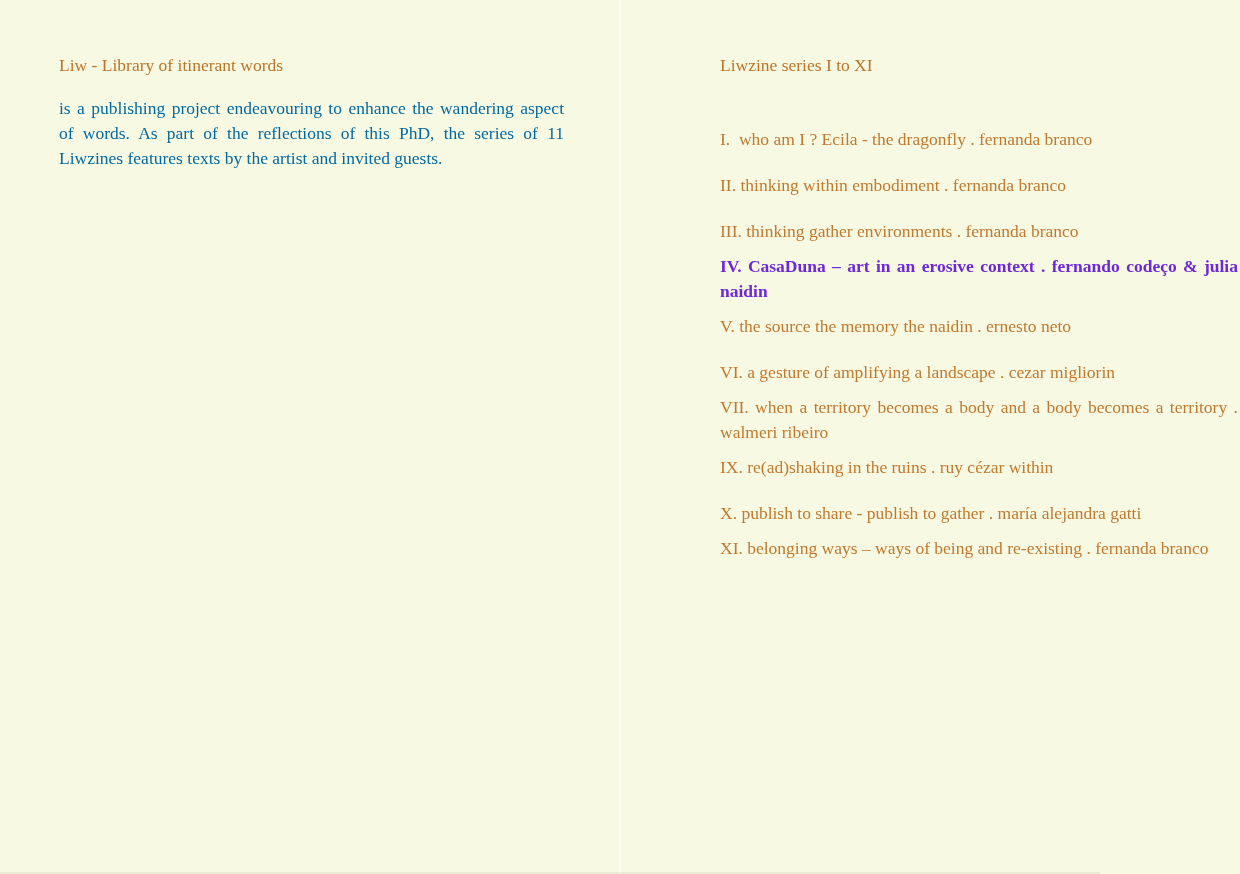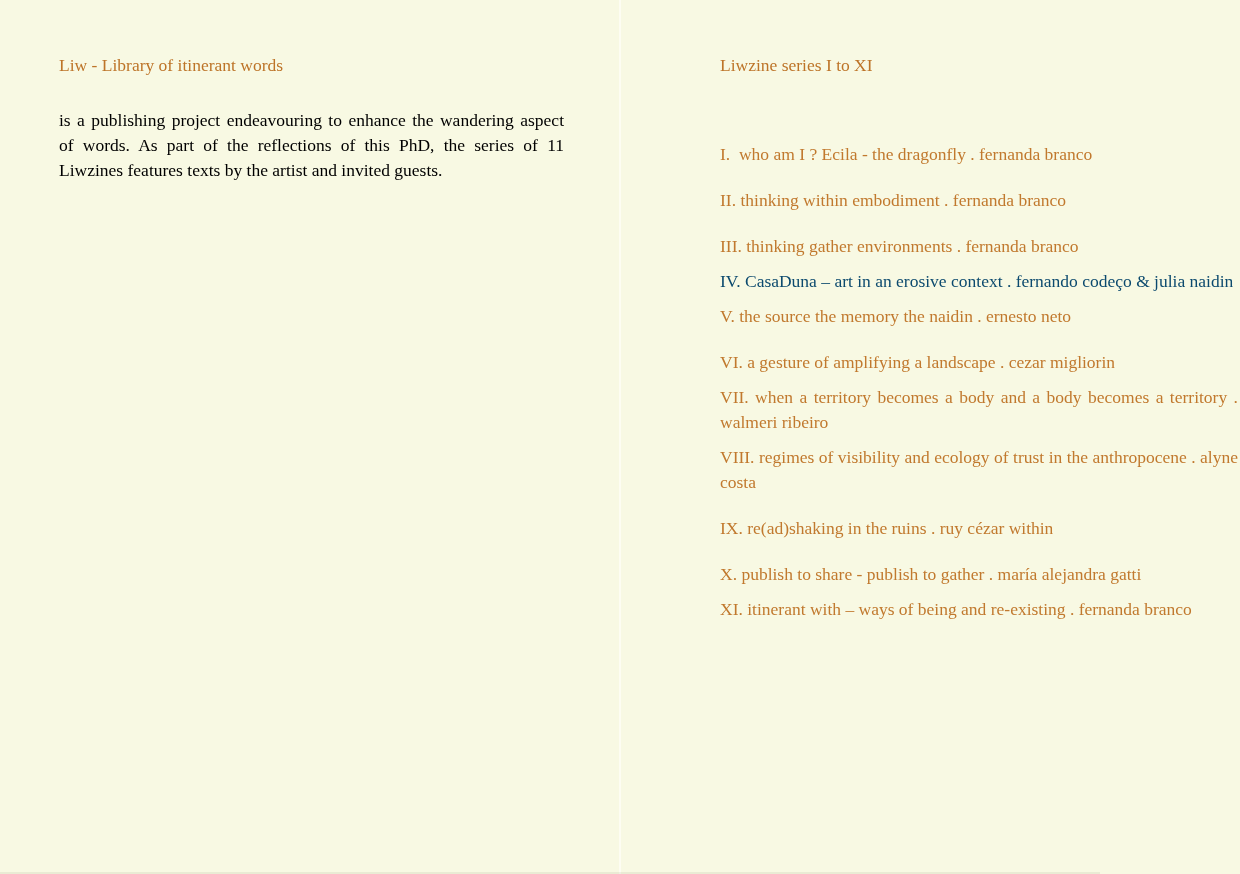--- a/index.html
+++ b/index.html
@@ -50,37 +50,37 @@
     left: 720px;
     width: 518px;
   }
   .page-title {
     margin: 0;
     font-size: 17.5px;
     font-weight: normal;
     color: #bd7428;
   }
   .intro {
-    margin: 30px 0 0 0;
+    margin: 18px 0 0 0;
     text-align: justify;
-    color: #000000;
+    color: #0369a1;
   }
   .series-list {
-    margin-top: 64px;
+    margin-top: 49px;
   }
   .series-list p {
     margin: 0 0 10px 0;
     text-align: justify;
   }
   .series-list p.gap-lg {
     margin-bottom: 21px;
   }
   .series-list p.bold-item {
-    font-weight: normal;
-    color: #0c4a6e;
+    font-weight: bold;
+    color: #6d28d9;
   }
 </style>
 </head>
 <body>
 
 <div class="spread">
 
   <div class="gutter"></div>
 
   <div class="page page-left">
@@ -92,22 +92,21 @@
     <h1 class="page-title">Liwzine series I to XI</h1>
 
     <div class="series-list">
       <p class="gap-lg">I. &nbsp;who am I ? Ecila - the dragonfly . fernanda branco</p>
       <p class="gap-lg">II. thinking within embodiment . fernanda branco</p>
       <p>III. thinking gather environments . fernanda branco</p>
       <p class="bold-item">IV. CasaDuna – art in an erosive context . fernando codeço &amp; julia naidin</p>
       <p class="gap-lg">V. the source the memory the naidin . ernesto neto</p>
       <p>VI. a gesture of amplifying a landscape . cezar migliorin</p>
       <p>VII. when a territory becomes a body and a body becomes a territory . walmeri ribeiro</p>
-      <p class="gap-lg">VIII. regimes of visibility and ecology of trust in the anthropocene . alyne costa</p>
       <p class="gap-lg">IX. re(ad)shaking in the ruins . ruy cézar within</p>
       <p>X. publish to share - publish to gather . maría alejandra gatti</p>
-      <p>XI. itinerant with – ways of being and re-existing . fernanda branco</p>
+      <p>XI. belonging ways – ways of being and re-existing . fernanda branco</p>
     </div>
   </div>
 
   <div class="bottom-edge"></div>
 
 </div>
 
 </body></html>

